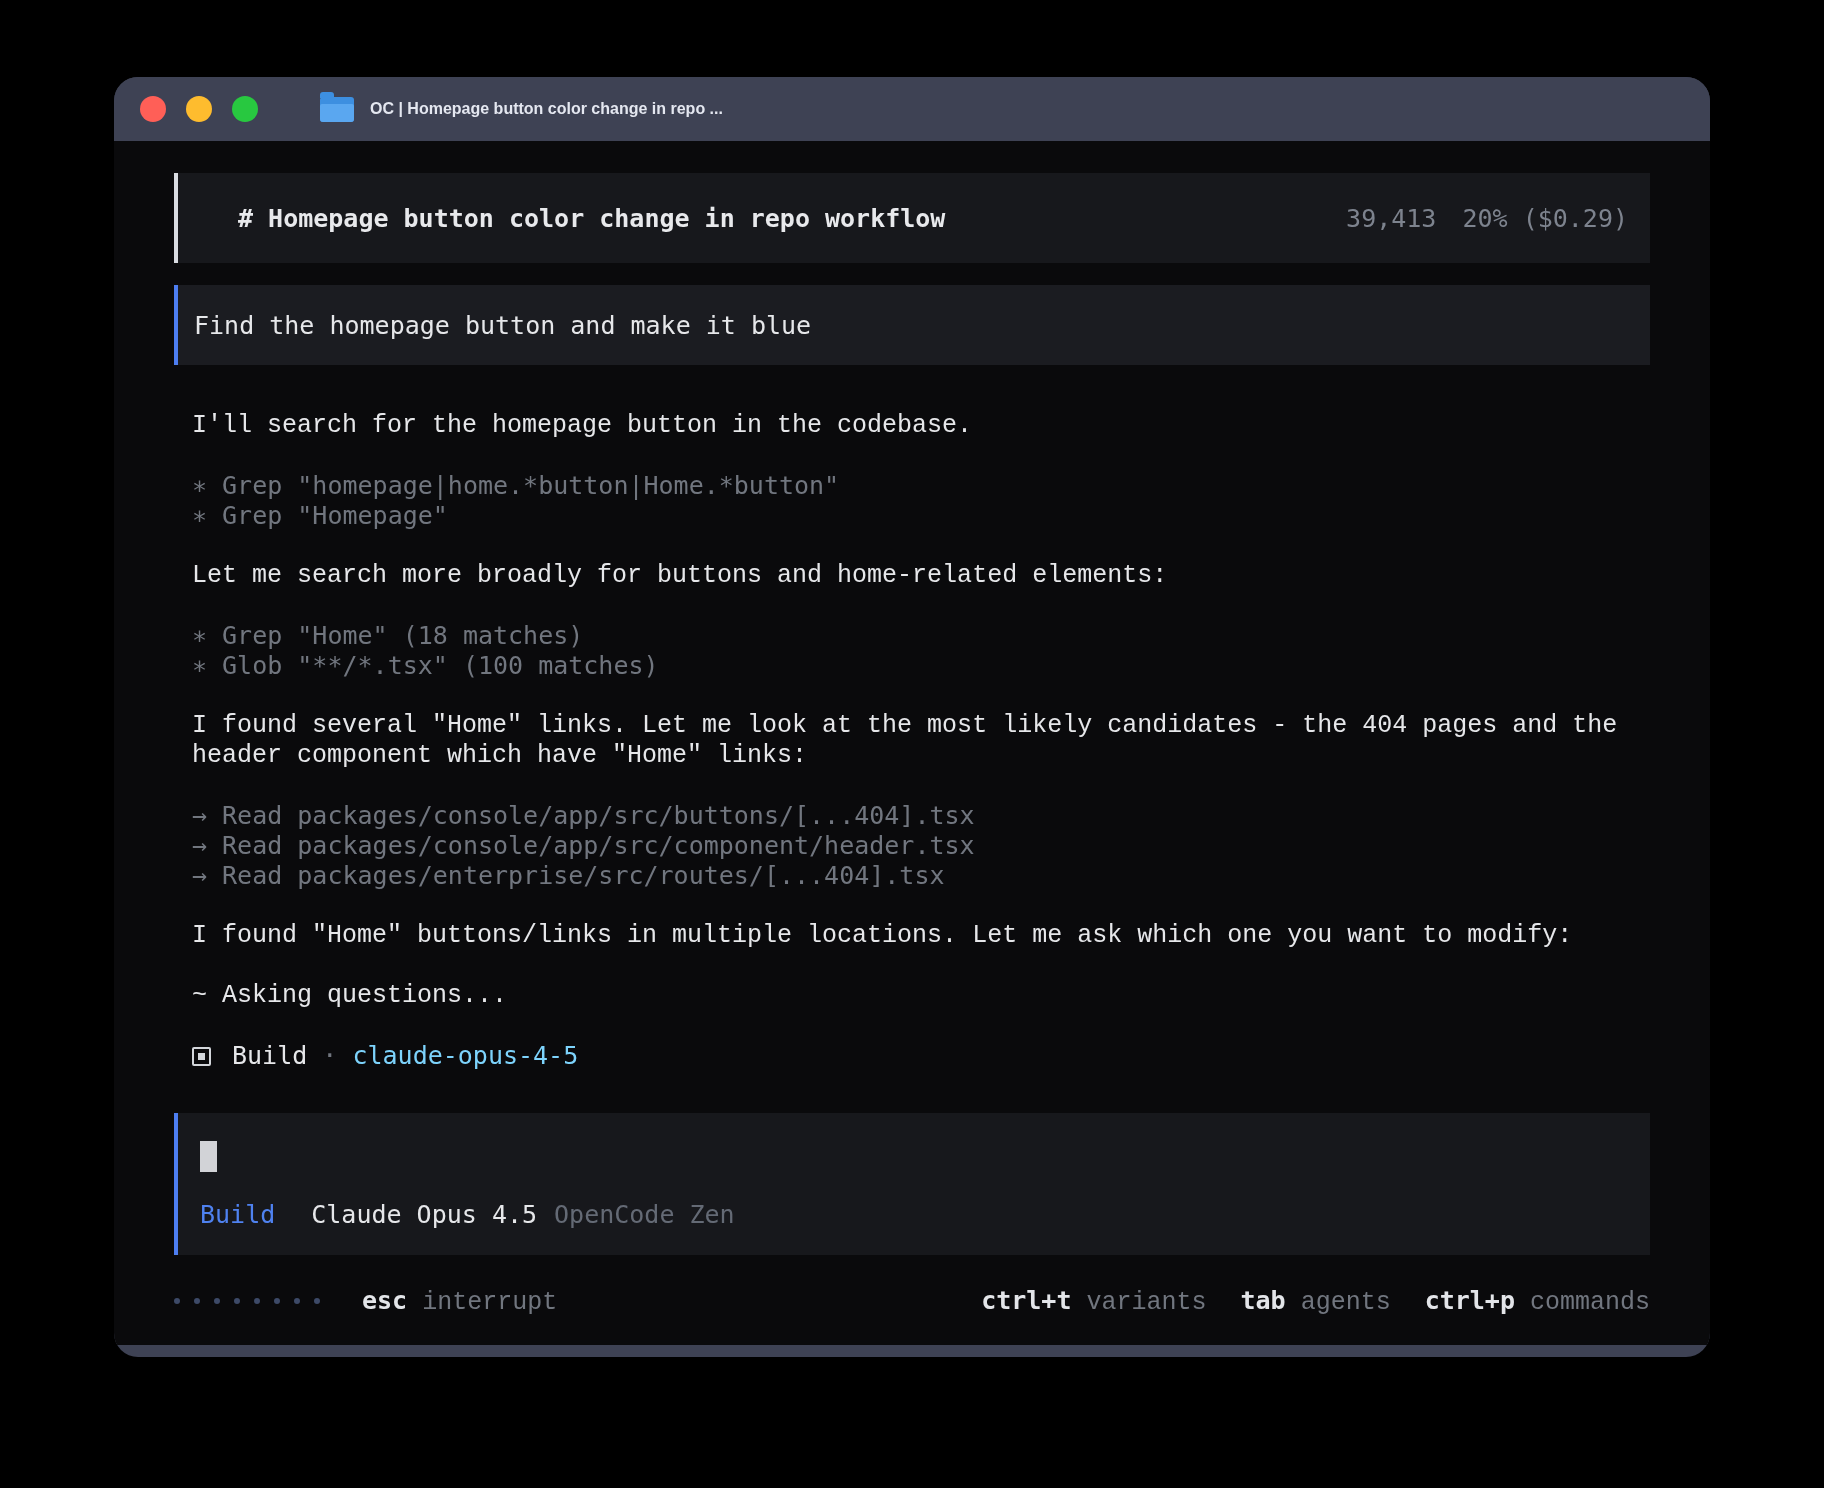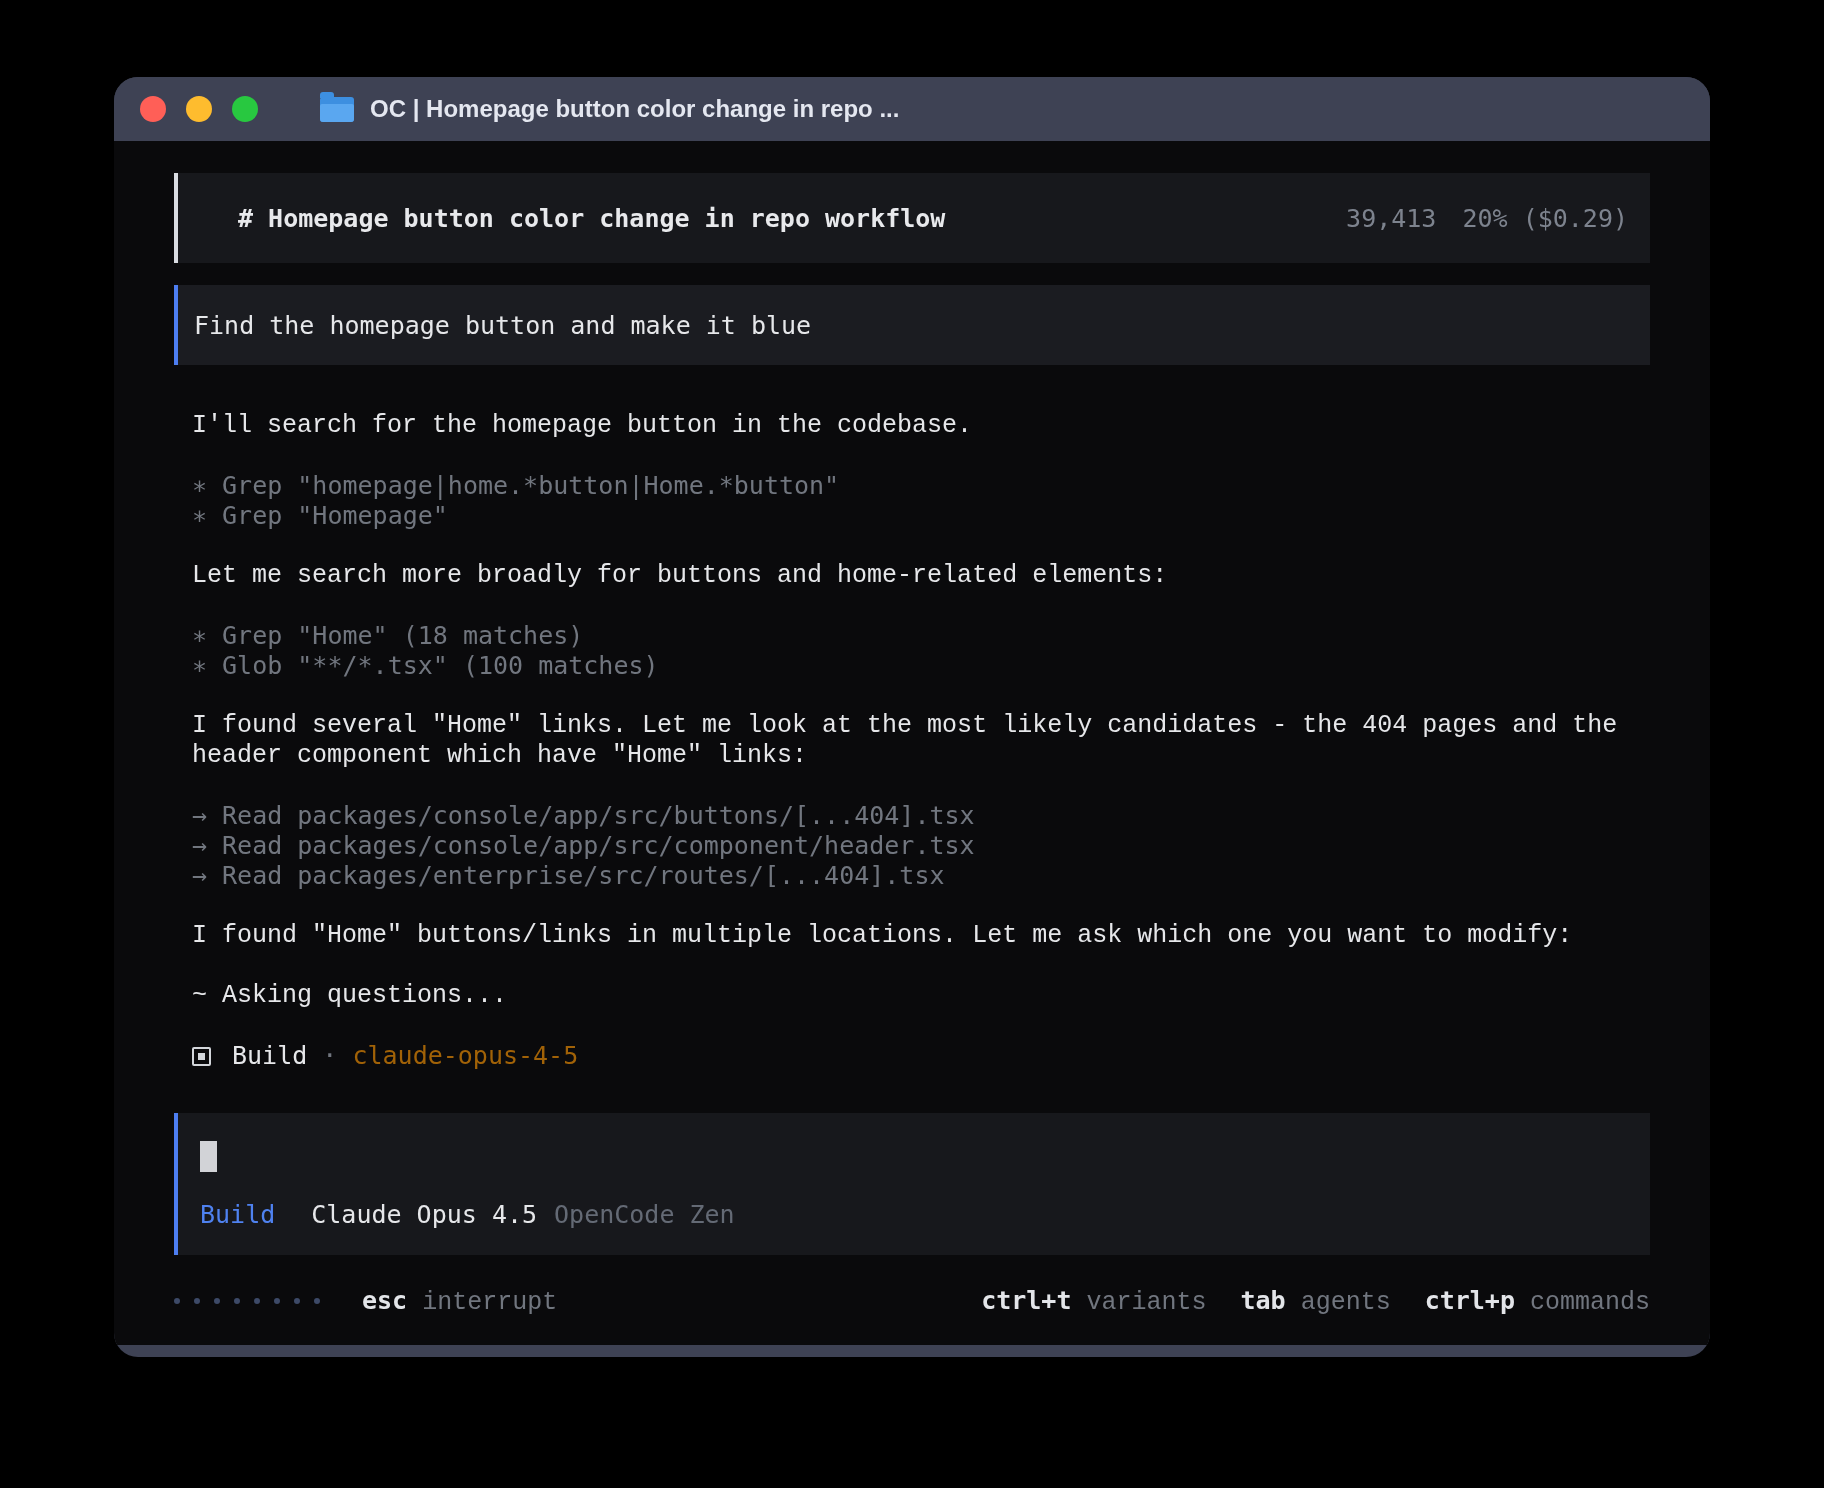--- a/index.html
+++ b/index.html
@@ -24,21 +24,21 @@
   .tl.red    { background:#ff5f57; }
   .tl.yellow { background:#febc2e; }
   .tl.green  { background:#28c840; }
 
   .folder-icon { position:relative; width:34px; height:25px; background:#3d8fe0; border-radius:3px; margin-left:62px; margin-right:16px; flex:none; }
   .folder-icon::before { content:""; position:absolute; top:-5px; left:0; width:14px; height:6px; background:#3d8fe0; border-radius:3px 3px 0 0; }
   .folder-icon::after  { content:""; position:absolute; left:0; right:0; top:7px; bottom:0; background:#5aa7f0; border-radius:2px 2px 3px 3px; }
 
   .window-title {
     font-family:"Liberation Sans", sans-serif; font-weight:700;
-    font-size:24px; color:#e4e7f0; white-space:nowrap;
+    font-size:16px; color:#e4e7f0; white-space:nowrap;
   }
 
   
   .terminal { background:#0a0a0c; padding:32px 60px 26px 60px; }
 
   .header-block {
     display:flex; justify-content:space-between; align-items:center;
     height:90px; background:#17181c; border-left:4px solid #d9dce2;
     padding:0 22px 0 60px; font-size:25px;
   }
@@ -59,21 +59,21 @@
 
   .agent-line { display:flex; align-items:center; }
   .agent-icon {
     width:19px; height:19px; border:2px solid #d3d6db; border-radius:2px;
     display:inline-flex; align-items:center; justify-content:center;
     margin-right:21px; flex:none;
   }
   .agent-icon-inner { width:7px; height:7px; background:#d3d6db; display:block; }
   .agent-name  { color:#e6e7ea; }
   .agent-sep   { color:#71767f; white-space:pre; }
-  .agent-model { color:#a16207; }
+  .agent-model { color:#7dd3fc; }
 
   .input-block {
     margin-top:42px; background:#17181c; border-left:4px solid #4d7ef2;
     padding:28px 36px 26px 22px;
   }
   .cursor { width:17px; height:31px; background:#d2d3d7; }
   .model-line { margin-top:28px; font-size:25px; display:flex; align-items:baseline; }
   .agent-mode    { color:#4f82f0; margin-right:36px; }
   .model-name    { color:#e6e7ea; margin-right:17px; }
   .provider-name { color:#646a75; }

